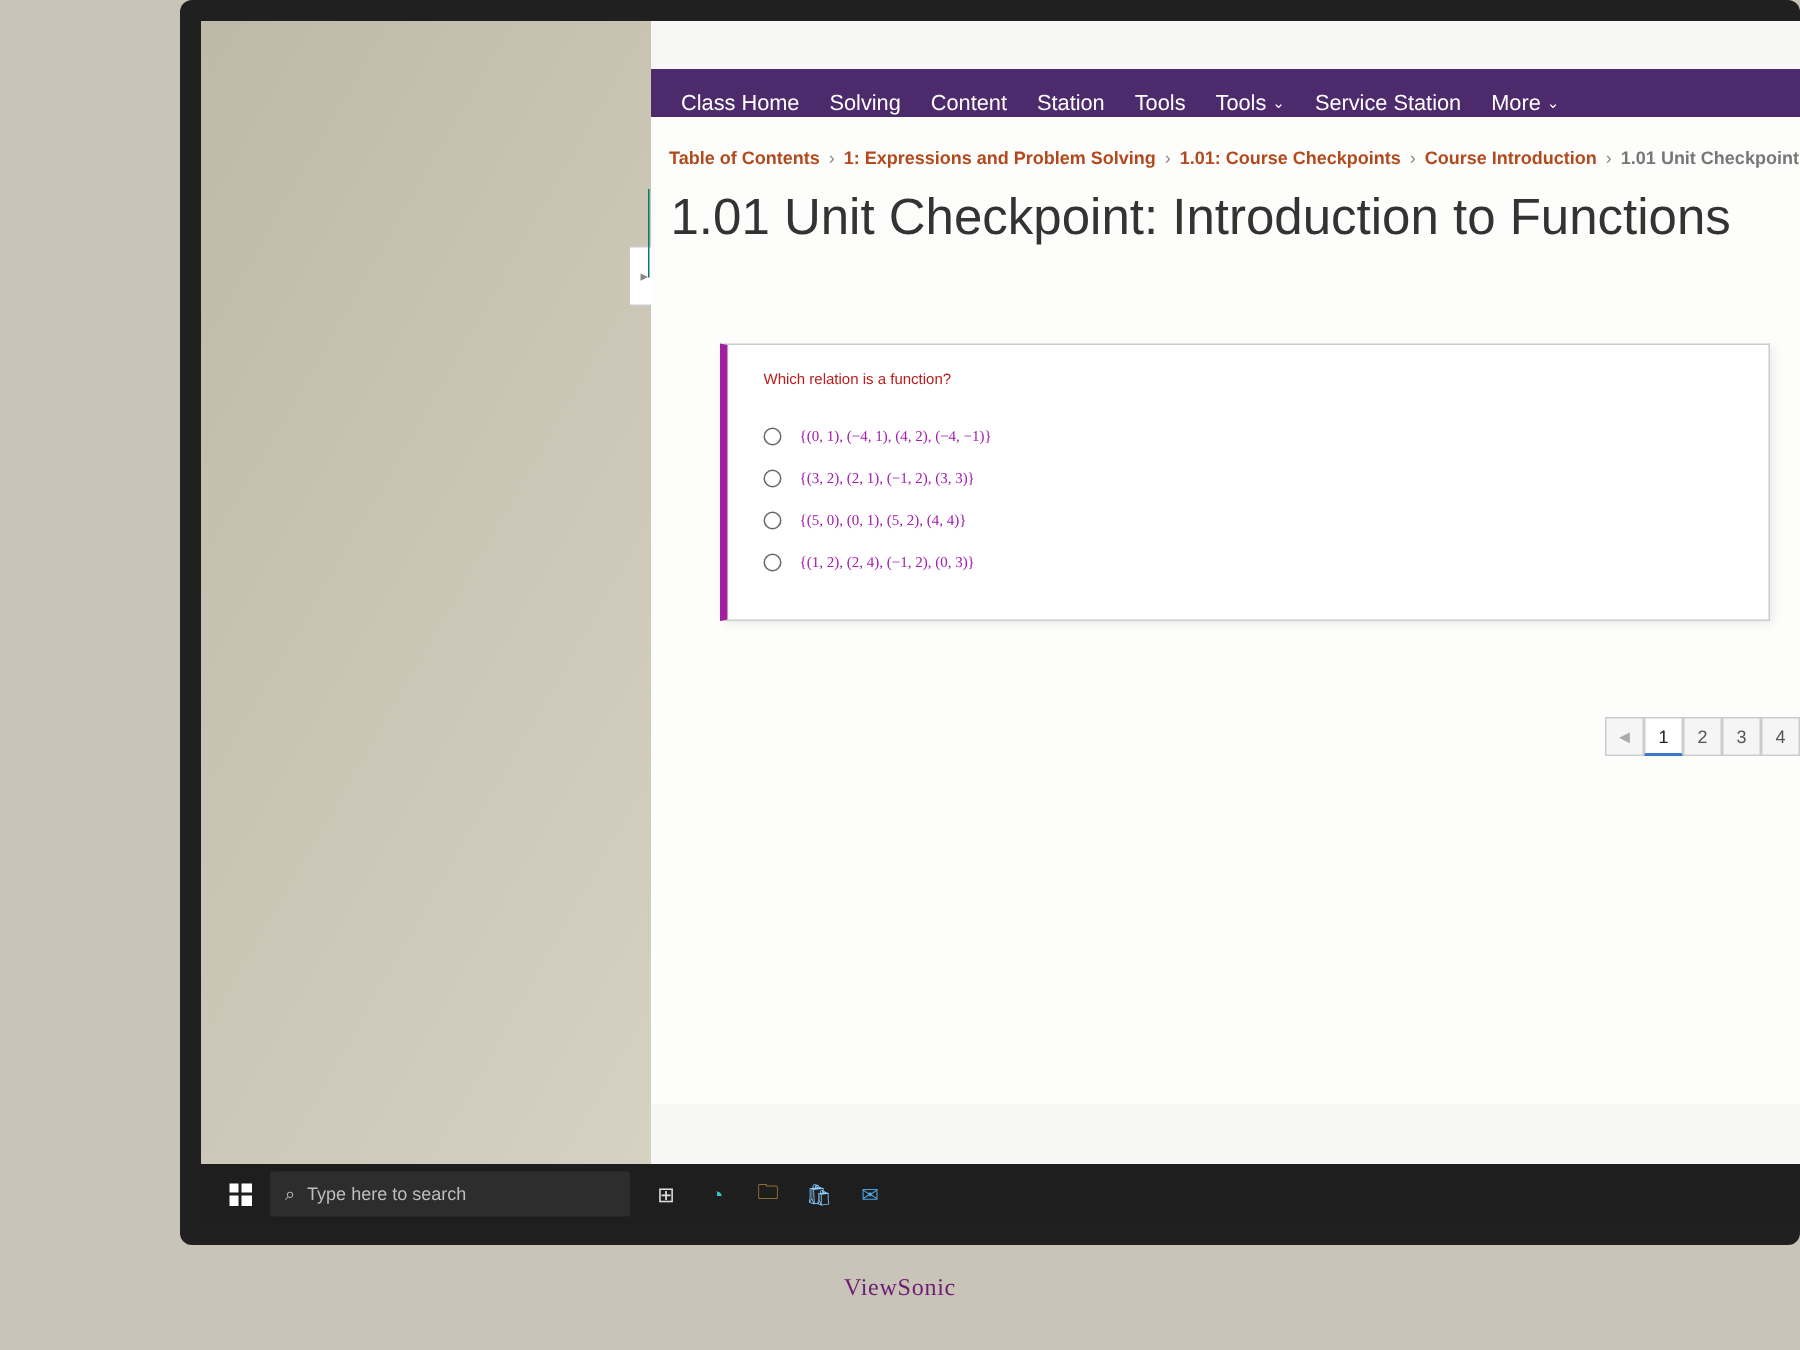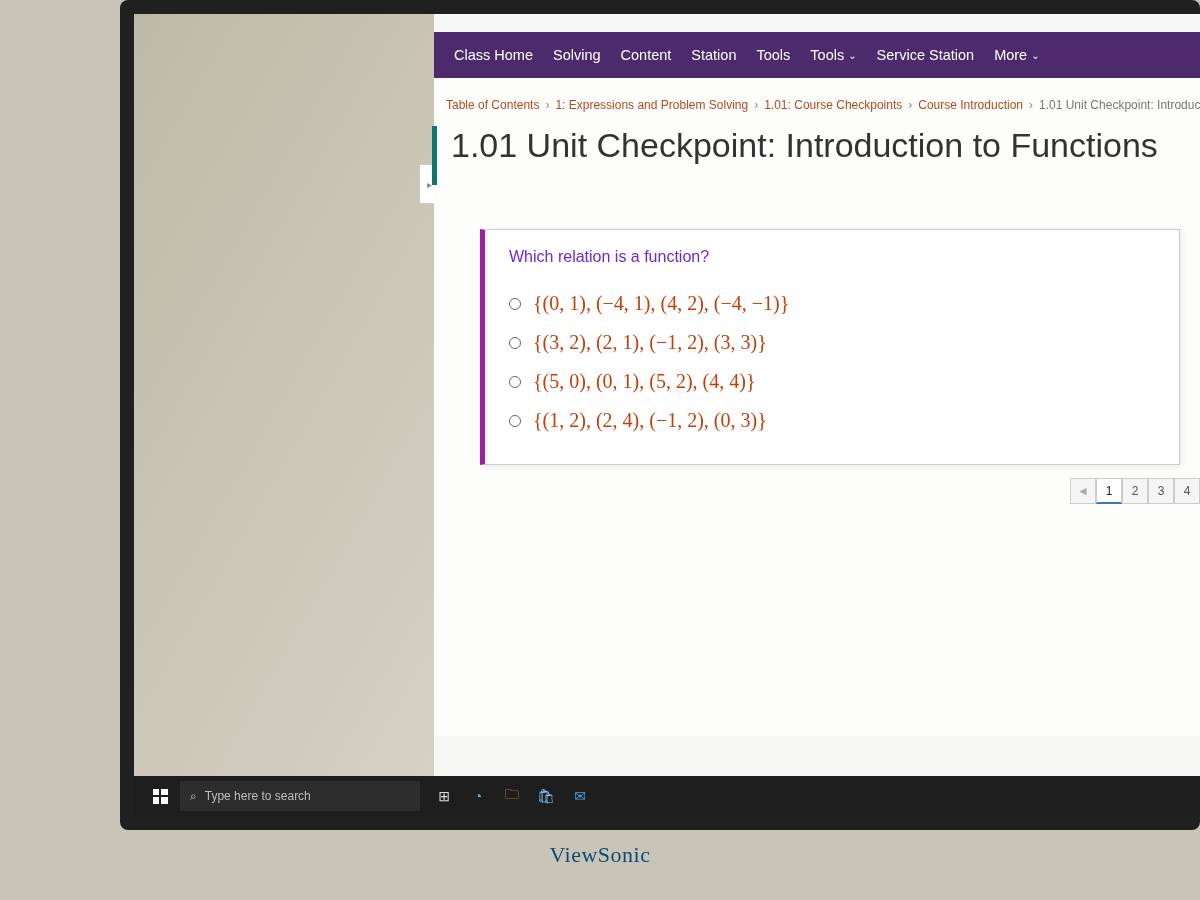--- a/index.html
+++ b/index.html
@@ -25,21 +25,21 @@
     background: #f7f7f5;
     width: 100%;
     height: 100%;
     position: relative;
     overflow: hidden;
   }
   .lms-header {
     position: absolute;
     left: 300px;
     right: 0;
-    top: 18px;
+    top: 32px;
     height: 46px;
     background: #4c2a6b;
     display: flex;
     align-items: center;
     padding-left: 10px;
     color: #fff;
     font-size: 14.5px;
   }
   .lms-header .nav-item {
     padding: 0 10px;
@@ -64,53 +64,53 @@
     font-size: 12px;
     color: #b24a1e;
     padding: 0 0 14px 12px;
     display: flex;
     flex-wrap: nowrap;
     gap: 6px;
     align-items: center;
     white-space: nowrap;
     overflow: hidden;
   }
-  .breadcrumb .crumb { cursor: pointer; }
+  .breadcrumb .crumb { cursor: pointer; font-weight: bold; }
   .breadcrumb .sep { color: #888; }
   .breadcrumb .crumb-last { color: #777; cursor: default; }
   .page-title {
     color: #333;
     font-weight: 300;
     font-size: 34px;
     padding: 0 0 20px 14px;
-    border-left: 5px solid #0f766e;
+    border-left: 1px solid #0f766e;
     margin-left: -2px;
   }
   .quiz-panel {
     margin: 44px 0 0 46px;
     border: 1px solid #ccc;
     border-left: 5px solid #a020a0;
     background: #fff;
     padding: 18px 24px 24px 24px;
     width: 700px;
     box-shadow: 2px 2px 6px rgba(0,0,0,0.08);
   }
   .quiz-question {
-    color: #6d28d9;
-    font-size: 16px;
+    color: #b91c1c;
+    font-size: 10px;
     margin-bottom: 18px;
   }
   .option-row {
     display: flex;
     align-items: center;
     gap: 12px;
     padding: 8px 0;
     font-family: "Cambria Math", "Times New Roman", serif;
-    font-size: 20px;
-    color: #c2410c;
+    font-size: 10px;
+    color: #a21caf;
     text-align: right;
   }
   .radio {
     width: 12px; height: 12px;
     border: 1.5px solid #666;
     border-radius: 50%;
     display: inline-block;
     cursor: pointer;
   }
   .pager {
@@ -204,23 +204,23 @@
     border-radius: 2px;
     display:flex;align-items:center;justify-content:center;
     font-size:14px;
     cursor:pointer;
   }
   .monitor-brand {
     position: absolute;
     bottom: 32px;
     left: 50%;
     transform: translateX(-50%);
-    color: #0c4a6e;
+    color: #701a75;
     font-family: Georgia, serif;
-    font-size: 22px;
+    font-size: 16px;
     letter-spacing: 0.5px;
   }
 </style>
 </head>
 <body>
 
 <div class="monitor-bezel">
   <div class="screen">
 
     <div class="left-strip"></div>

